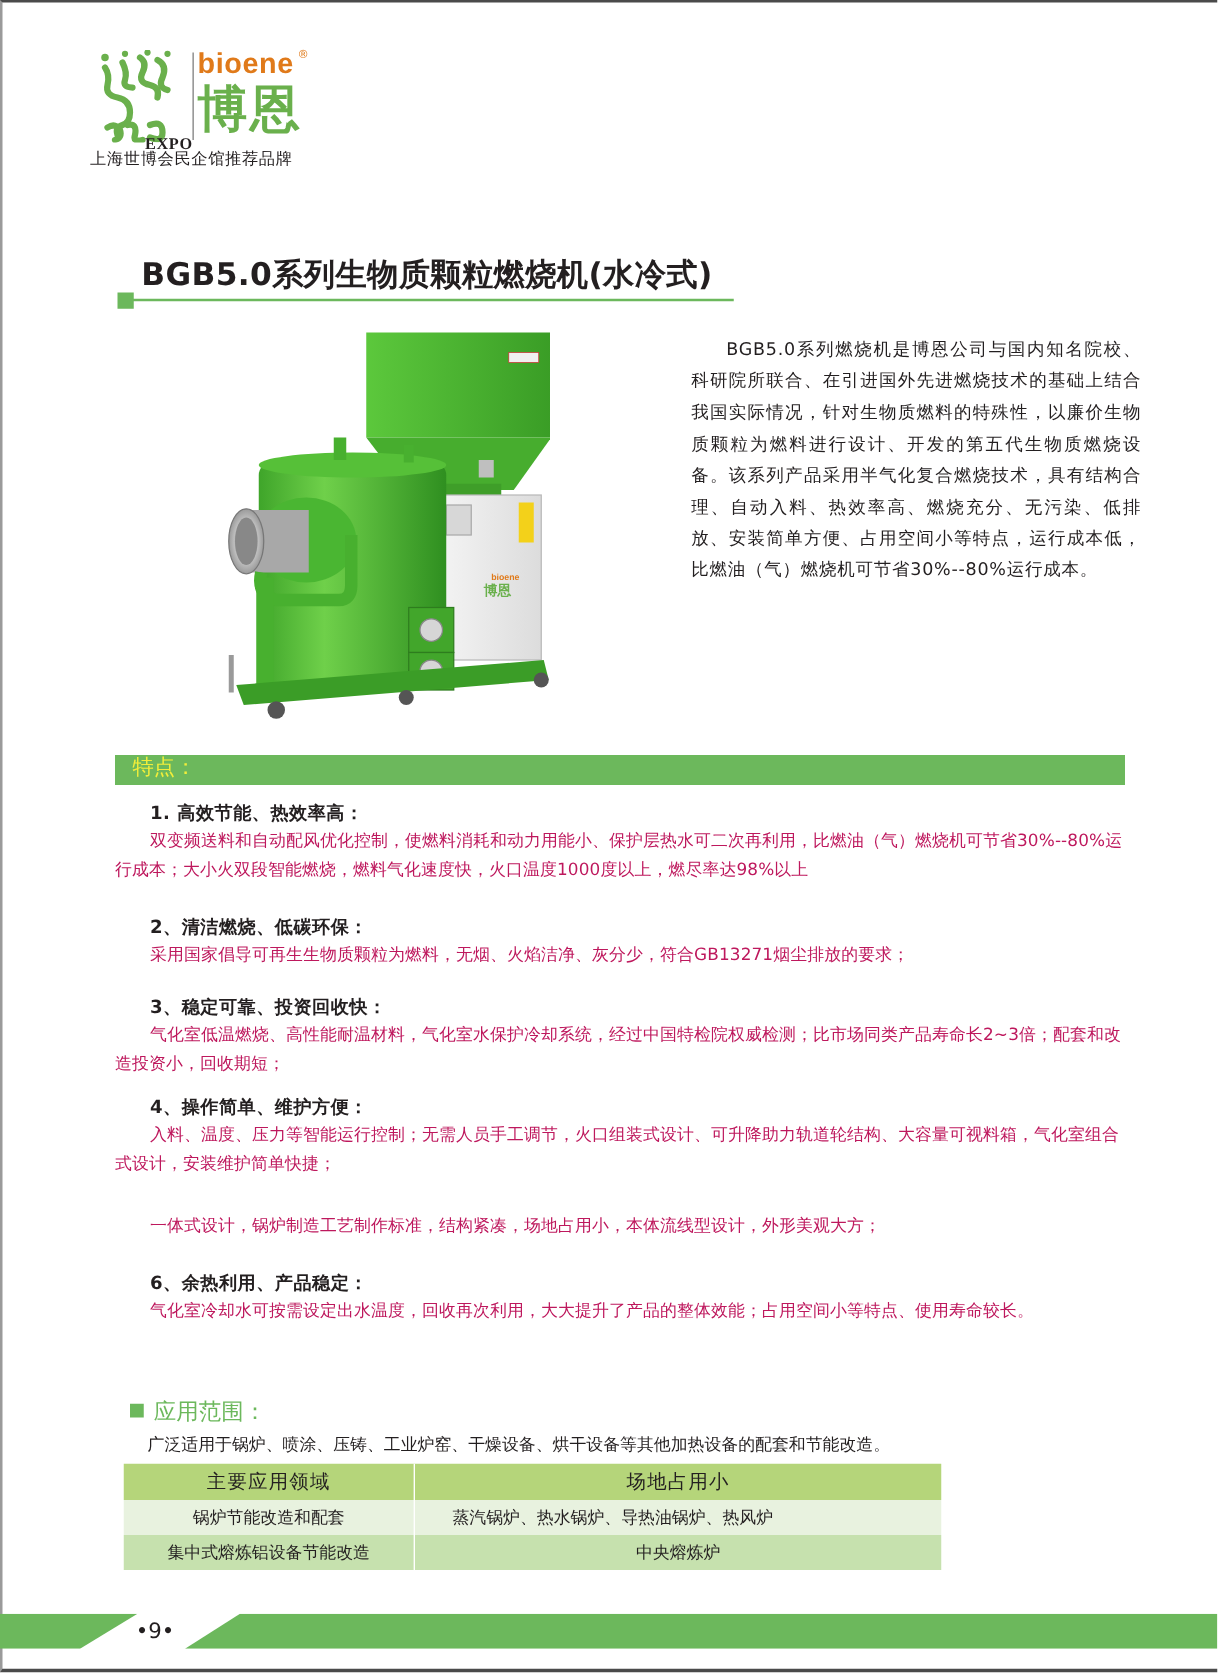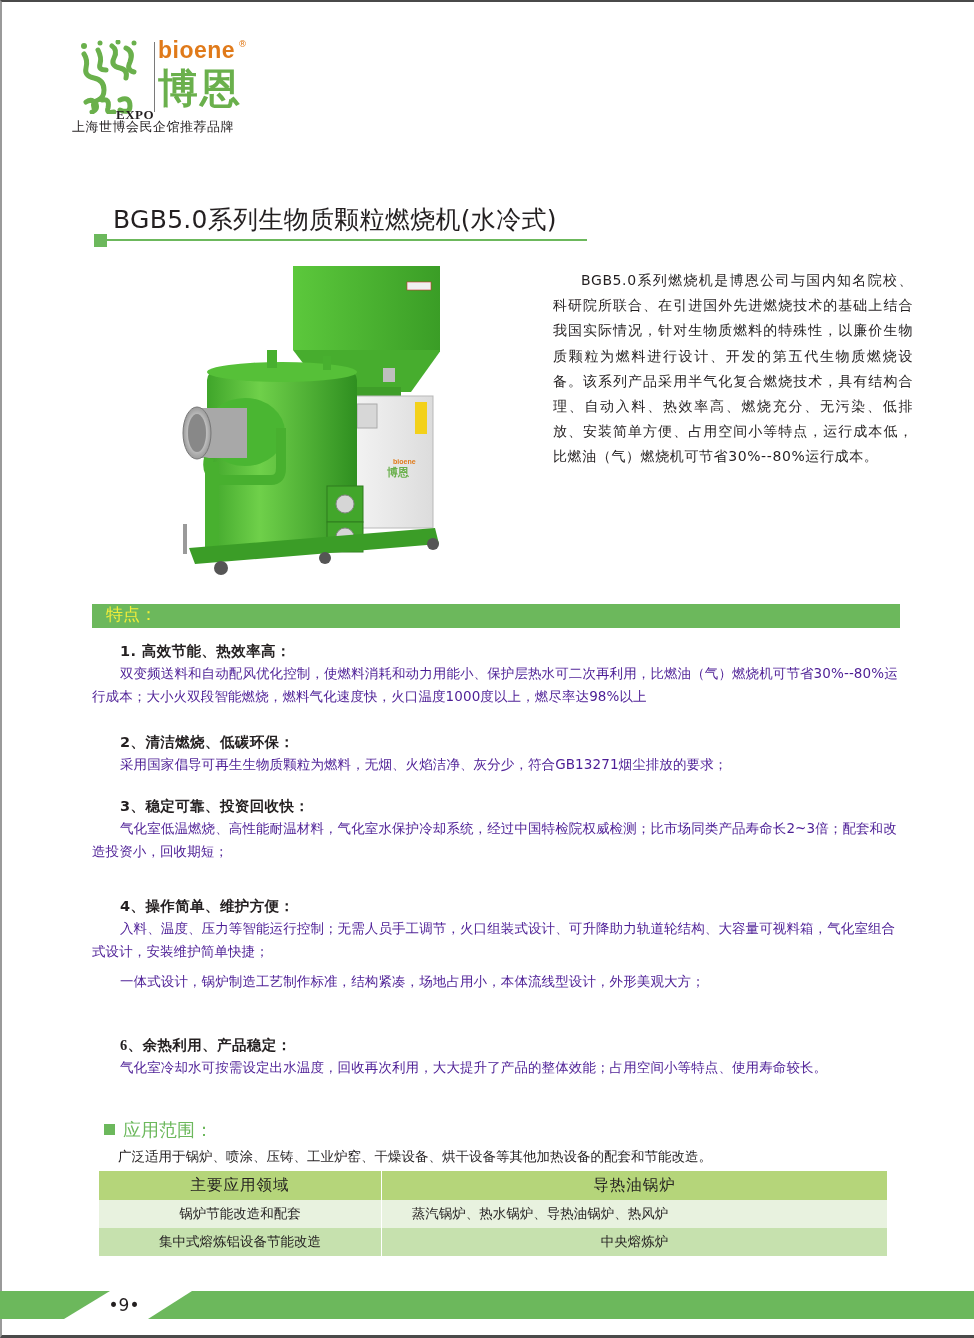--- a/index.html
+++ b/index.html
@@ -36,28 +36,28 @@
   .intro p { text-indent: 2em; }
 
   
   .features-banner { position: absolute; left: 92px; top: 604px; width: 808px; height: 24px; background: #6cb85c; font-family: Liberation Mono, monospace; }
   .features-banner span { position: absolute; left: 14px; top: 1px; font-size: 17px; color: #f2ee3a; line-height: 22px; }
 
   
   .features { position: absolute; left: 92px; top: 640px; width: 810px; }
   .feature { position: absolute; left: 0; width: 810px; }
   .feature h3 { font-size: 14.5px; font-weight: bold; padding-left: 28px; line-height: 22px; color: #231f20; letter-spacing: 0.4px; }
-  .feature p { font-size: 13.5px; line-height: 23px; color: #4c1d95; text-indent: 28px; letter-spacing: 0.1px; }
+  .feature p { font-size: 13.5px; line-height: 23px; color: #be185d; text-indent: 28px; letter-spacing: 0.1px; }
 
   
   .app-heading { position: absolute; left: 104px; top: 1117px; font-size: 18px; color: #6cb85c; line-height: 26px; white-space: nowrap; }
   .app-heading .sq { display: inline-block; width: 11px; height: 11px; background: #6cb85c; margin-right: 8px; vertical-align: 1px; }
   .app-desc { position: absolute; left: 118px; top: 1146px; font-size: 13.5px; color: #231f20; line-height: 20px; white-space: nowrap; }
 
-  .app-table { position: absolute; left: 99px; top: 1171px; width: 788px; border-collapse: collapse; }
+  .app-table { position: absolute; left: 99px; top: 1171px; width: 654px; border-collapse: collapse; }
   .app-table th, .app-table td { height: 28px; text-align: center; font-size: 13.5px; color: #231f20; padding: 0; }
   .app-table th { background: #b5d57a; font-size: 15.5px; font-weight: normal; height: 29px; letter-spacing: 1px; }
   .app-table tr.r1 td { background: #e8f2df; }
   .app-table tr.r2 td { background: #c6e1ae; margin-left: 48px; }
   .app-table .c1 { width: 286px; border-right: 1px solid #ffffff; }
   .app-table .c2 { width: 512px; }
   .app-table tr.r1 .c2 { text-align: left; padding-left: 30px; }
 
   
   .footer-band { position: absolute; left: 0; top: 1291px; width: 974px; height: 28px; }
@@ -85,21 +85,21 @@
     <circle cx="56" cy="3" r="2.5" fill="#6ab04c"></circle>
   </svg>
   <span class="logo-expo-word">EXPO</span>
   <div class="logo-divider"></div>
   <span class="logo-bioene">bioene</span>
   <span class="logo-reg">®</span>
   <span class="logo-cn">博恩</span>
   <span class="logo-tagline">上海世博会民企馆推荐品牌</span>
 </div>
 
-<h1 class="title" style="font-weight:normal;">BGB5.0系列生物质颗粒燃烧机(水冷式)</h1>
+<h1 class="title" style="font-weight:bold;">BGB5.0系列生物质颗粒燃烧机(水冷式)</h1>
 <div class="title-square"></div>
 <div class="title-rule"></div>
 
 <svg class="machine" viewBox="0 0 265 320">
   <defs>
     <linearGradient id="gBody" x1="0" x2="1" y1="0" y2="0">
       <stop offset="0" stop-color="#3fa52a"></stop>
       <stop offset="0.35" stop-color="#6fd04a"></stop>
       <stop offset="1" stop-color="#2f8f20"></stop>
     </linearGradient>
@@ -169,43 +169,43 @@
     <p>双变频送料和自动配风优化控制，使燃料消耗和动力用能小、保护层热水可二次再利用，比燃油（气）燃烧机可节省30%--80%运行成本；大小火双段智能燃烧，燃料气化速度快，火口温度1000度以上，燃尽率达98%以上</p>
   </div>
   <div class="feature" style="top:91px;">
     <h3>2、清洁燃烧、低碳环保：</h3>
     <p>采用国家倡导可再生生物质颗粒为燃料，无烟、火焰洁净、灰分少，符合GB13271烟尘排放的要求；</p>
   </div>
   <div class="feature" style="top:155px;">
     <h3>3、稳定可靠、投资回收快：</h3>
     <p>气化室低温燃烧、高性能耐温材料，气化室水保护冷却系统，经过中国特检院权威检测；比市场同类产品寿命长2~3倍；配套和改造投资小，回收期短；</p>
   </div>
-  <div class="feature" style="top:255px;">
+  <div class="feature" style="top:235px;">
     <h3>4、操作简单、维护方便：</h3>
     <p>入料、温度、压力等智能运行控制；无需人员手工调节，火口组装式设计、可升降助力轨道轮结构、大容量可视料箱，气化室组合式设计，安装维护简单快捷；</p>
   </div>
   <div class="feature" style="top:330px;">
     <p>一体式设计，锅炉制造工艺制作标准，结构紧凑，场地占用小，本体流线型设计，外形美观大方；</p>
   </div>
-  <div class="feature" style="top:394px;font-family:Liberation Serif, serif;">
+  <div class="feature" style="top:376px;">
     <h3>6、余热利用、产品稳定：</h3>
     <p>气化室冷却水可按需设定出水温度，回收再次利用，大大提升了产品的整体效能；占用空间小等特点、使用寿命较长。</p>
   </div>
 </div>
 
 <div class="app-heading">
   <span class="sq"></span><span>应用范围：</span>
 </div>
 <div class="app-desc">广泛适用于锅炉、喷涂、压铸、工业炉窑、干燥设备、烘干设备等其他加热设备的配套和节能改造。</div>
 
 <table class="app-table">
   <thead>
     <tr>
       <th class="c1">主要应用领域</th>
-      <th class="c2">导热油锅炉</th>
+      <th class="c2">场地占用小</th>
     </tr>
   </thead>
   <tbody>
     <tr class="r1">
       <td class="c1">锅炉节能改造和配套</td>
       <td class="c2">蒸汽锅炉、热水锅炉、导热油锅炉、热风炉</td>
     </tr>
     <tr class="r2">
       <td class="c1">集中式熔炼铝设备节能改造</td>
       <td class="c2">中央熔炼炉</td>

